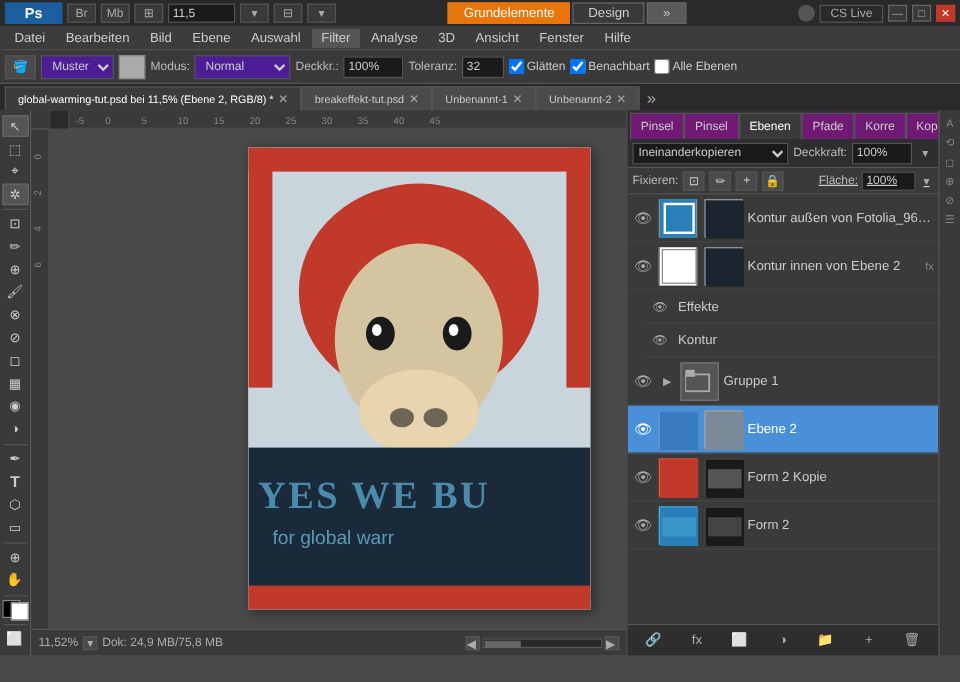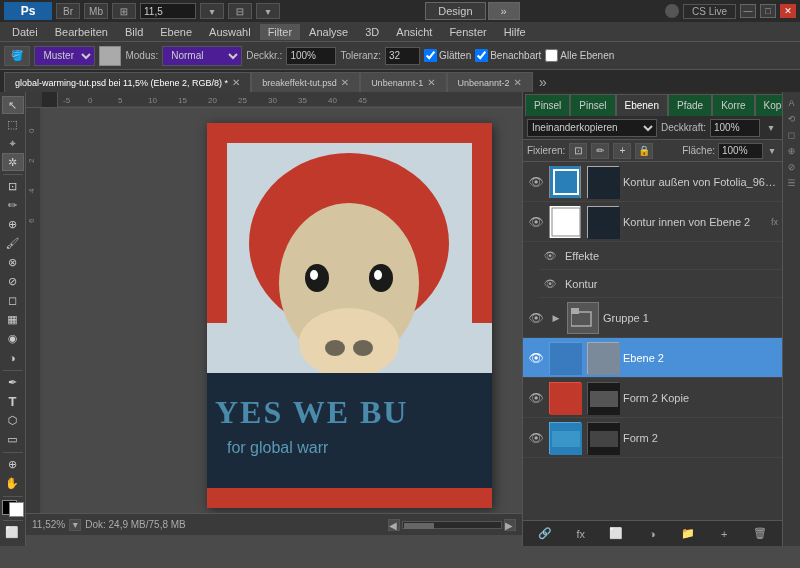--- a/index.html
+++ b/index.html
@@ -49,40 +49,40 @@
     .lt-btn { width: 22px; height: 22px; display: flex; align-items: center; justify-content: center; color: #ccc; font-size: 11px; cursor: pointer; border: 1px solid transparent; }
     .lt-btn.active { background: #555; border-color: #666; }
     .lt-separator { width: 20px; height: 1px; background: #555; margin: 2px 0; }
     .lt-color-box { width: 22px; height: 22px; position: relative; cursor: pointer; }
     .lt-fg { width: 15px; height: 15px; background: #000; border: 1px solid #888; position: absolute; top: 0; left: 0; }
     .lt-bg { width: 15px; height: 15px; background: #fff; border: 1px solid #888; position: absolute; bottom: 0; right: 0; }
 
     
     .canvas-area { flex: 1; background: #4a4a4a; position: relative; overflow: hidden; }
     .ruler-top { height: 16px; background: #3a3a3a; border-bottom: 1px solid #555; display: flex; align-items: center; overflow: hidden; }
-    .canvas-bottom-bar { position: absolute; bottom: 11px; left: 0; right: 0; height: 22px; background: #3a3a3a; border-top: 1px solid #555; display: flex; align-items: center; padding: 0 6px; gap: 4px; font-size: 10px; color: #aaa; }
+    .canvas-bottom-bar { position: absolute; bottom: 0; left: 0; right: 0; height: 22px; background: #3a3a3a; border-top: 1px solid #555; display: flex; align-items: center; padding: 0 6px; gap: 4px; font-size: 10px; color: #aaa; }
 
     
     .ruler-top { padding-left: 16px; }
 
     
     .right-panel { width: 260px; background: #3a3a3a; border-left: 1px solid #555; display: flex; flex-direction: column; }
     .panel-tabs { height: 24px; background: #2e2e2e; display: flex; align-items: flex-end; padding: 0 2px; gap: 0; }
-    .panel-tab { height: 22px; padding: 0 8px; background: #14532d; border: 1px solid #555; border-bottom: none; color: #ccc; font-size: 10px; cursor: pointer; display: flex; align-items: center; }
+    .panel-tab { height: 22px; padding: 0 8px; background: #701a75; border: 1px solid #555; border-bottom: none; color: #ccc; font-size: 10px; cursor: pointer; display: flex; align-items: center; }
     .panel-tab.active { background: #3a3a3a; color: white; }
     .panel-more { padding: 0 4px; color: #888; font-size: 12px; margin-left: auto; }
 
     
     .layers-panel { flex: 1; display: flex; flex-direction: column; background: #3a3a3a; overflow: hidden; }
     .layers-top-bar { height: 24px; display: flex; align-items: center; padding: 0 4px; gap: 4px; background: #2e2e2e; border-bottom: 1px solid #555; }
     .layers-select { flex: 1; height: 18px; background: #1a1a1a; border: 1px solid #555; color: #ccc; font-size: 10px; }
     .layers-opacity { width: 50px; height: 18px; background: #1a1a1a; border: 1px solid #555; color: #ccc; font-size: 10px; padding: 0 3px; }
     .layers-lock-bar { height: 22px; display: flex; align-items: center; padding: 0 4px; gap: 4px; border-bottom: 1px solid #555; }
     .lock-btn { width: 18px; height: 16px; background: #4a4a4a; border: 1px solid #555; display: flex; align-items: center; justify-content: center; font-size: 10px; color: #ccc; cursor: pointer; }
-    .layers-fill { margin-left: auto; display: flex; align-items: center; gap: 3px; }
+    .layers-fill { margin-left: auto; display: flex; align-items: center; gap: 3px; text-decoration: underline; }
     .layers-list { flex: 1; overflow-y: auto; overflow-x: hidden; }
     .layer-item { height: 40px; display: flex; align-items: center; padding: 0 4px; gap: 4px; border-bottom: 1px solid #444; cursor: pointer; }
     .layer-item.active { background: #4a90d9; }
     .layer-item.active .layer-name { color: white; }
     .layer-eye { width: 18px; height: 18px; display: flex; align-items: center; justify-content: center; cursor: pointer; color: #aaa; font-size: 12px; }
     .layer-expand { width: 14px; height: 14px; display: flex; align-items: center; justify-content: center; cursor: pointer; color: #aaa; font-size: 9px; }
     .layer-thumb { width: 32px; height: 32px; background: #666; border: 1px solid #888; display: flex; align-items: center; justify-content: center; font-size: 8px; color: white; flex-shrink: 0; }
     .layer-thumb2 { width: 32px; height: 32px; background: #888; border: 1px solid #aaa; margin-left: 2px; flex-shrink: 0; }
     .layer-name { font-size: 11px; color: #ccc; flex: 1; overflow: hidden; text-overflow: ellipsis; white-space: nowrap; }
     .layer-fx { font-size: 9px; color: #888; margin-left: 2px; }
@@ -114,20 +114,21 @@
   <div class="top-bar-logo">Ps</div>
   <div class="top-bar-icon">Br</div>
   <div class="top-bar-icon">Mb</div>
   <div class="top-bar-icon">⊞</div>
   <div class="top-bar-value">11,5</div>
   <div class="top-bar-icon">▾</div>
   <div class="top-bar-icon">⊟</div>
   <div class="top-bar-icon">▾</div>
   <div class="spacer"></div>
   <div class="nav-tabs-top">
+    <div class="nav-tab-top active">Grundelemente</div>
     <div class="nav-tab-top design">Design</div>
     <div class="nav-tab-top">»</div>
   </div>
   <div class="spacer"></div>
   <div class="top-icons">
     <div class="circle-icon"></div>
     <div class="cs-live">CS Live</div>
     <div class="win-btn">—</div>
     <div class="win-btn">□</div>
     <div class="win-btn close">✕</div>

